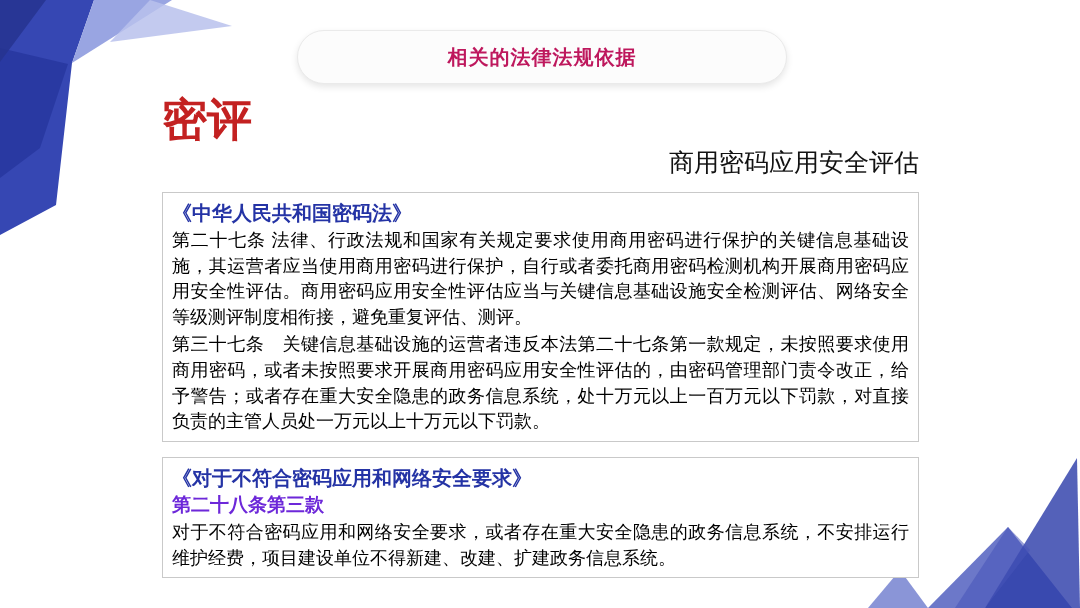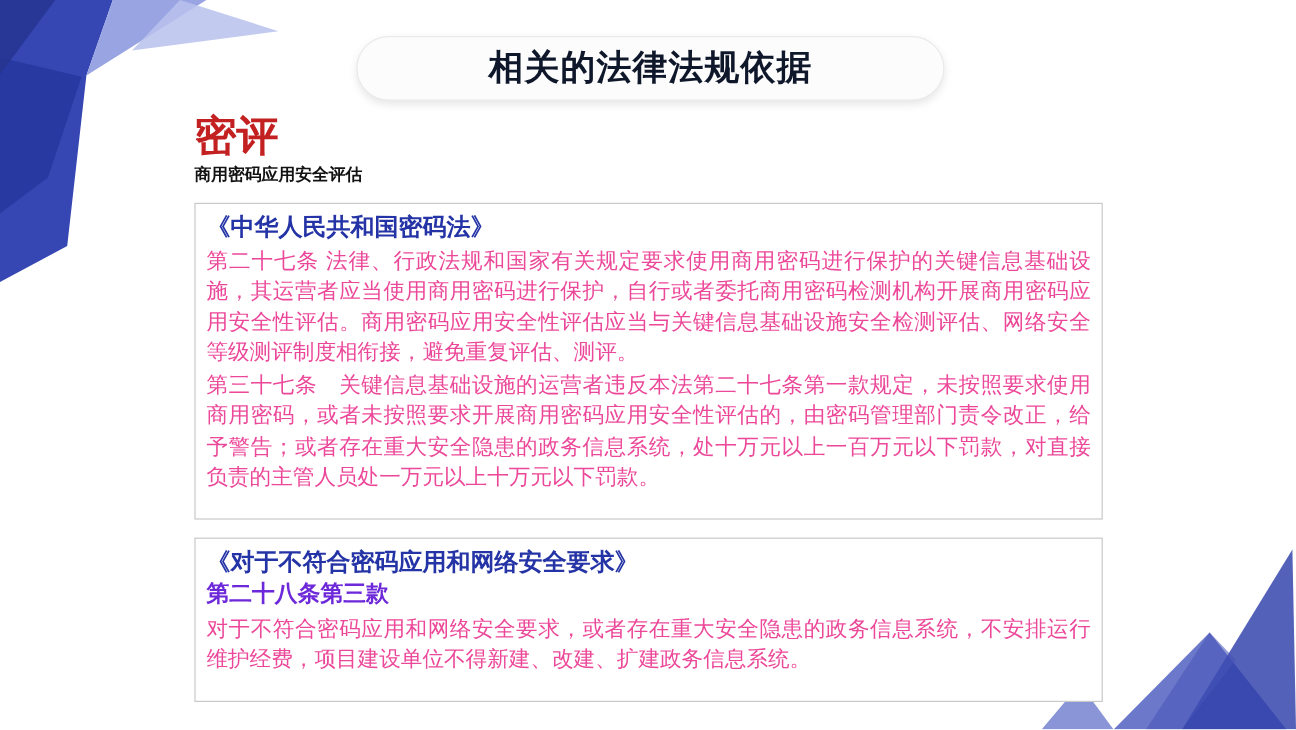--- a/index.html
+++ b/index.html
@@ -23,69 +23,70 @@
     position: absolute;
     left: 297px; top: 30px;
     width: 488px; height: 52px;
     background: #fcfcfc;
     border: 1px solid #eaeaea;
     border-radius: 27px;
     box-shadow: 0 3px 7px rgba(0,0,0,0.10);
     display: flex; align-items: center; justify-content: center;
   }
   .title-text {
-    font-size: 29px;
+    font-size: 20px;
     font-weight: bold;
-    color: #0f172a;
+    color: #be185d;
     letter-spacing: 1px;
     white-space: nowrap;
   }
 
   .content {
     position: absolute;
     left: 162px; top: 96px;
     width: 757px;
   }
   .heading-red {
-    font-size: 35px;
+    font-size: 45px;
     font-weight: bold;
     color: #c32121;
     line-height: 1.05;
   }
   .subheading {
-    font-size: 14px;
-    font-weight: bold;
+    font-size: 25px;
+    font-weight: normal;
     color: #121212;
     margin-top: 4px;
     line-height: 1.2;
+    text-align: right;
   }
   .law-box {
     box-sizing: border-box;
     border: 1px solid #c9c9c9;
     background: #ffffff;
-    padding: 7px 9px 21px 9px;
+    padding: 7px 9px 6px 9px;
     margin-top: 15px;
   }
   .law-title {
     color: #2433a5;
     font-weight: bold;
     font-size: 20px;
     line-height: 1.3;
   }
   .clause-title {
     color: #6d28d9;
     font-weight: bold;
     font-size: 19px;
     line-height: 1.4;
     margin-top: 1px;
   }
   .law-para {
     margin: 2px 0 0 0;
     font-size: 18px;
-    color: #ec4899;
+    color: #000000;
     line-height: 1.42;
     text-align: justify;
   }
 </style>
 </head>
 <body>
 
 <div class="slide">
 
   <svg class="decor decor-tl" width="260" height="240" viewBox="0 0 260 240" xmlns="http://www.w3.org/2000/svg">

